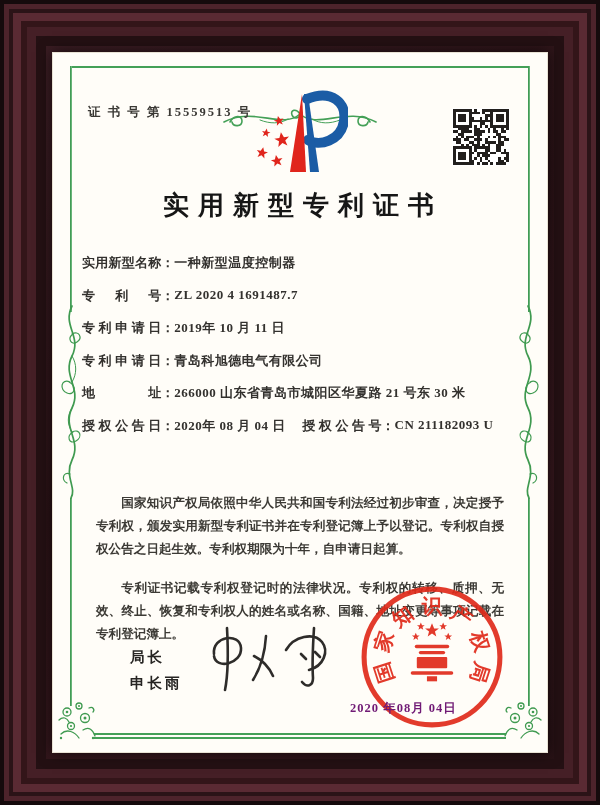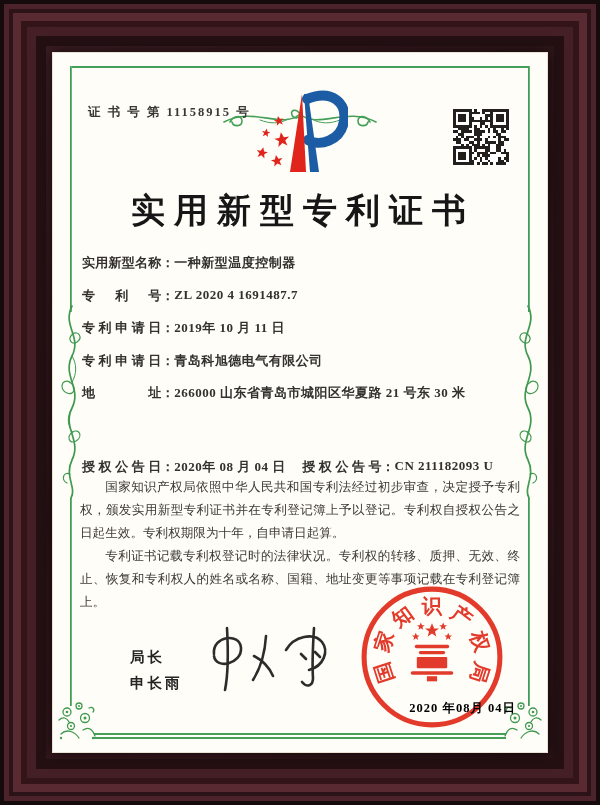--- a/index.html
+++ b/index.html
@@ -41,44 +41,44 @@
   .floral-br{right:3px;top:646px;transform:scaleX(-1);}
   
   .certno{position:absolute;left:36px;top:52px;font-size:12.5px;letter-spacing:2px;
     color:#3a3834;font-weight:600;}
   .logo{position:absolute;left:50%;top:36px;transform:translateX(-50%);}
   .qr{position:absolute;right:38px;top:56px;width:56px;height:56px;background:#fff;
     display:grid;grid-template-columns:repeat(21,1fr);grid-auto-rows:1fr;padding:1px;}
   .qr i{display:block;}
   .qr i.on{background:#221f1d;}
   .title{position:absolute;left:0;right:0;top:136px;text-align:center;
-    font-size:34px;font-weight:700;letter-spacing:9px;padding-left:6px;color:#161616;}
+    font-size:26px;font-weight:700;letter-spacing:9px;padding-left:6px;color:#161616;}
   
   .fields{position:absolute;left:30px;right:34px;top:202px;font-size:13px;color:var(--text);
     font-weight:600;}
   .frow{height:32.6px;white-space:nowrap;}
   .flabel{display:inline-block;width:6.1em;text-align:justify;text-align-last:justify;
     vertical-align:top;}
   .fcolon{display:inline-block;vertical-align:top;}
   .fvalue{display:inline-block;vertical-align:top;letter-spacing:.5px;}
-  .fgroup{display:inline-block;margin-top:41px;}
+  .fgroup{display:inline-block;}
   .fgroup.first{width:217px;}
   
   .bodytext{position:absolute;left:28px;right:28px;top:424px;font-size:12.6px;
     line-height:1.82;text-align:justify;color:#3c3a35;}
-  .bodytext p{margin:0;text-indent:2em;}
+  .bodytext p{margin:16px;text-indent:2em;font-weight:bold;}
   
   .officer{position:absolute;left:46px;top:592px;font-size:14.5px;color:#262422;
     font-weight:600;letter-spacing:3px;line-height:26px;margin-left:32px;}
   .sig{position:absolute;left:146px;top:566px;}
   .seal{position:absolute;left:305px;top:530px;width:150px;height:150px;}
   .sealch{font-size:20px;font-weight:700;fill:var(--seal);
     font-family:"Liberation Serif","DejaVu Serif",serif;}
-  .sealdate{position:absolute;left:298px;top:648px;width:166px;text-align:right;
-    font-size:12.5px;color:#000000;font-weight:600;letter-spacing:1px;z-index:3;}
+  .sealdate{position:absolute;left:298px;top:648px;width:166px;text-align:left;
+    font-size:12.5px;color:#701a75;font-weight:600;letter-spacing:1px;z-index:3;}
 </style>
 </head>
 <body>
 
 <div class="frame"></div>
 
 <div class="paper">
 
   <div class="gb gb-top"></div>
   <div class="gb vline vl-tl"></div>
@@ -151,21 +151,21 @@
         <path d="M34,10 C38,8 40,12 38,14"></path>
     </g>
     <g fill="#3f9a50">
       <circle cx="12" cy="14" r="1.3"></circle>
         <circle cx="30" cy="20" r="1.5"></circle>
       <circle cx="24" cy="8" r="1"></circle>
         <circle cx="16" cy="28" r="1.1"></circle>
     </g>
   </svg>
 
-  <div class="certno">证 书 号 第 11158915 号</div>
+  <div class="certno">证 书 号 第 15559513 号</div>
 
   <svg class="logo" width="96" height="92" viewBox="0 0 96 92">
     <defs>
       <path id="stL" d="M0,-10 L2.94,-3.09 L9.51,-3.09 L4.05,1.18 L5.88,8.09 L0,4 L-5.88,8.09 L-4.05,1.18 L-9.51,-3.09 L-2.94,-3.09 Z"></path>
     </defs>
     <path d="M55,11 C80,1 95,15 92,33 C89,53 67,59 56,52" stroke="#1b5ca5" stroke-width="10" fill="none" stroke-linecap="round"></path>
     <polygon points="52,6 58,84 67,84 56,6" fill="#1b5ca5"></polygon>
     <polygon points="50,6 38,84 54,84" fill="#e0251c"></polygon>
     <g fill="#e0251c">
       <use href="#stL" transform="translate(27,33) scale(0.52) rotate(-12)"></use>

